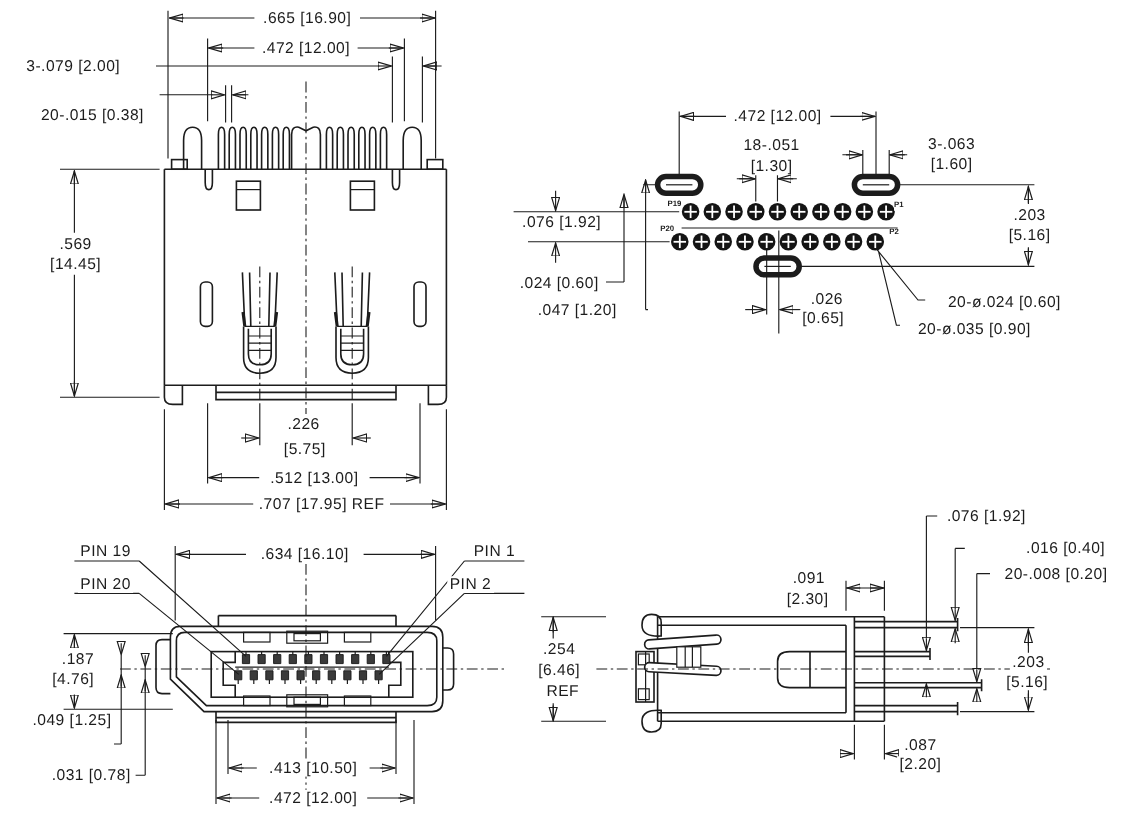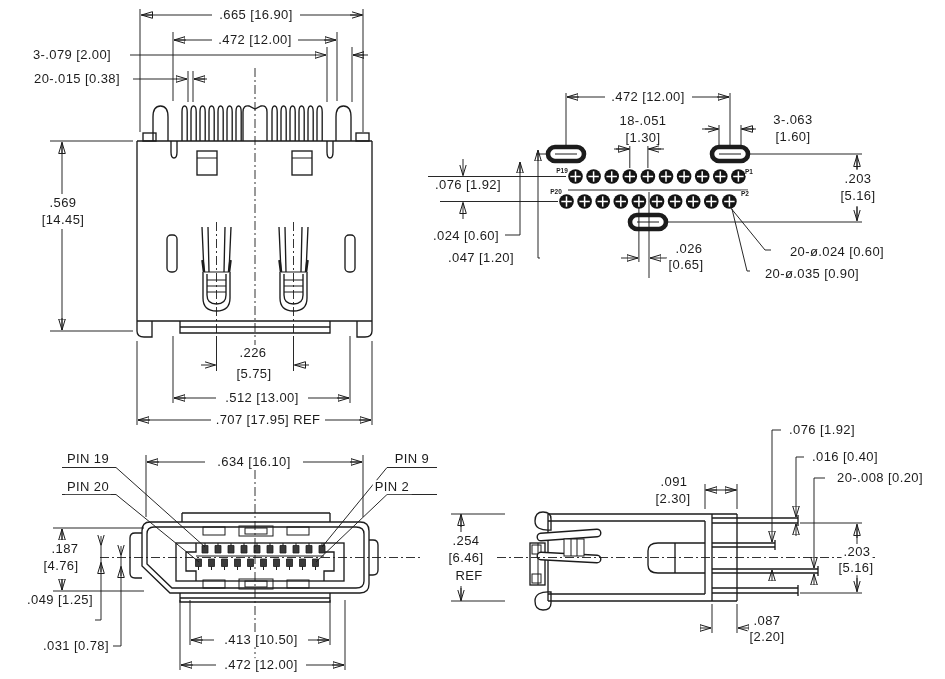--- a/index.html
+++ b/index.html
@@ -257,22 +257,22 @@
     <line class="dim" x1="857" y1="538" x2="857" y2="524.5" marker-end="url(#ah)"></line>
     <line class="dim" x1="857" y1="578" x2="857" y2="591.5" marker-end="url(#ah)"></line>
     <path class="dim" d="M712,604 V633 M737,604 V633"></path>
     <line class="dim" x1="700" y1="628" x2="711" y2="628" marker-end="url(#ah)"></line>
     <line class="dim" x1="749" y1="628" x2="738" y2="628" marker-end="url(#ah)"></line>
   </g>
 </svg>
 
 <div class="lbl" style="left:256px;top:15px">.665 [16.90]</div>
 <div class="lbl" style="left:255px;top:40px">.472 [12.00]</div>
-<div class="lbl" style="left:72px;top:55px">3-.079 [2.00]</div>
-<div class="lbl" style="left:77px;top:79px">20-.015 [0.38]</div>
+<div class="lbl" style="left:61px;top:55px">3-.079 [2.00]</div>
+<div class="lbl" style="left:77px;top:96px">20-.015 [0.38]</div>
 <div class="lbl" style="left:63px;top:203px">.569</div>
 <div class="lbl" style="left:63px;top:220px">[14.45]</div>
 <div class="lbl" style="left:253px;top:353px">.226</div>
 <div class="lbl" style="left:254px;top:374px">[5.75]</div>
 <div class="lbl" style="left:262px;top:398px">.512 [13.00]</div>
 <div class="lbl" style="left:268px;top:420px">.707 [17.95] REF</div>
 
 <div class="lbl" style="left:648px;top:97px">.472 [12.00]</div>
 <div class="lbl" style="left:643px;top:121px">18-.051</div>
 <div class="lbl" style="left:643px;top:138px">[1.30]</div>
@@ -287,32 +287,32 @@
 <div class="lbl" style="left:468px;top:185px">.076 [1.92]</div>
 <div class="lbl" style="left:466px;top:236px">.024 [0.60]</div>
 <div class="lbl" style="left:481px;top:258px">.047 [1.20]</div>
 <div class="lbl" style="left:689px;top:249px">.026</div>
 <div class="lbl" style="left:686px;top:265px">[0.65]</div>
 <div class="lbl" style="left:837px;top:252px">20-ø.024 [0.60]</div>
 <div class="lbl" style="left:812px;top:274px">20-ø.035 [0.90]</div>
 
 <div class="lbl" style="left:88px;top:459px">PIN 19</div>
 <div class="lbl" style="left:88px;top:487px">PIN 20</div>
-<div class="lbl" style="left:412px;top:459px">PIN 9</div>
+<div class="lbl" style="left:412px;top:459px">PIN 1</div>
 <div class="lbl" style="left:392px;top:487px">PIN 2</div>
 <div class="lbl" style="left:254px;top:462px">.634 [16.10]</div>
 <div class="lbl" style="left:65px;top:549px">.187</div>
 <div class="lbl" style="left:61px;top:566px">[4.76]</div>
 <div class="lbl" style="left:60px;top:600px">.049 [1.25]</div>
 <div class="lbl" style="left:76px;top:646px">.031 [0.78]</div>
 <div class="lbl" style="left:261px;top:640px">.413 [10.50]</div>
 <div class="lbl" style="left:261px;top:665px">.472 [12.00]</div>
 
 <div class="lbl" style="left:822px;top:430px">.076 [1.92]</div>
-<div class="lbl" style="left:845px;top:457px">.016 [0.40]</div>
+<div class="lbl" style="left:888px;top:457px">.016 [0.40]</div>
 <div class="lbl" style="left:880px;top:478px">20-.008 [0.20]</div>
 <div class="lbl" style="left:674px;top:482px">.091</div>
 <div class="lbl" style="left:673px;top:499px">[2.30]</div>
 <div class="lbl" style="left:466px;top:541px">.254</div>
 <div class="lbl" style="left:466px;top:558px">[6.46]</div>
 <div class="lbl" style="left:469px;top:576px">REF</div>
 <div class="lbl" style="left:857px;top:552px">.203</div>
 <div class="lbl" style="left:856px;top:568px">[5.16]</div>
 <div class="lbl" style="left:767px;top:621px">.087</div>
 <div class="lbl" style="left:767px;top:637px">[2.20]</div>

